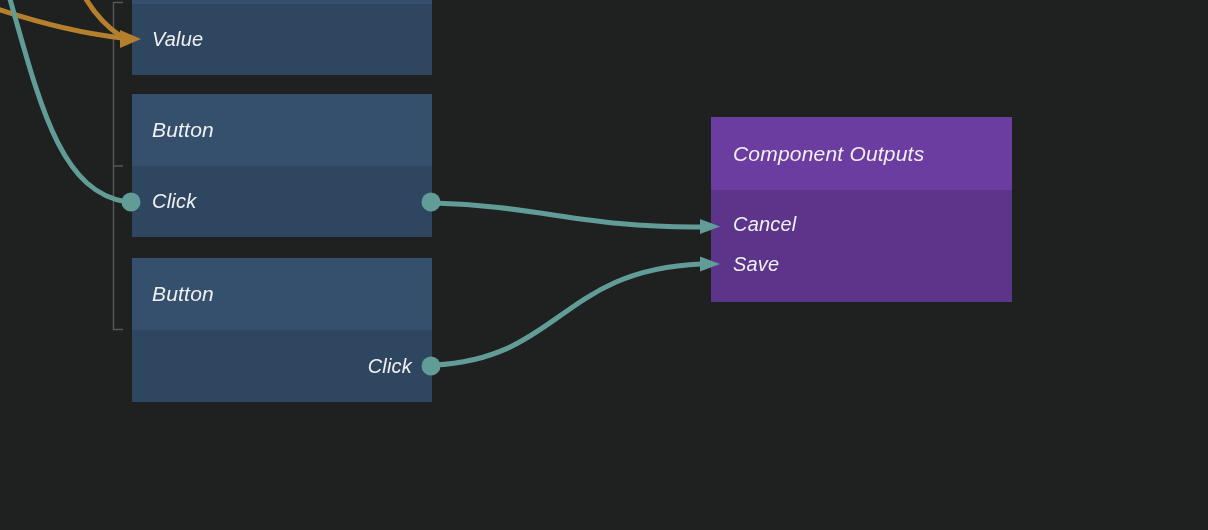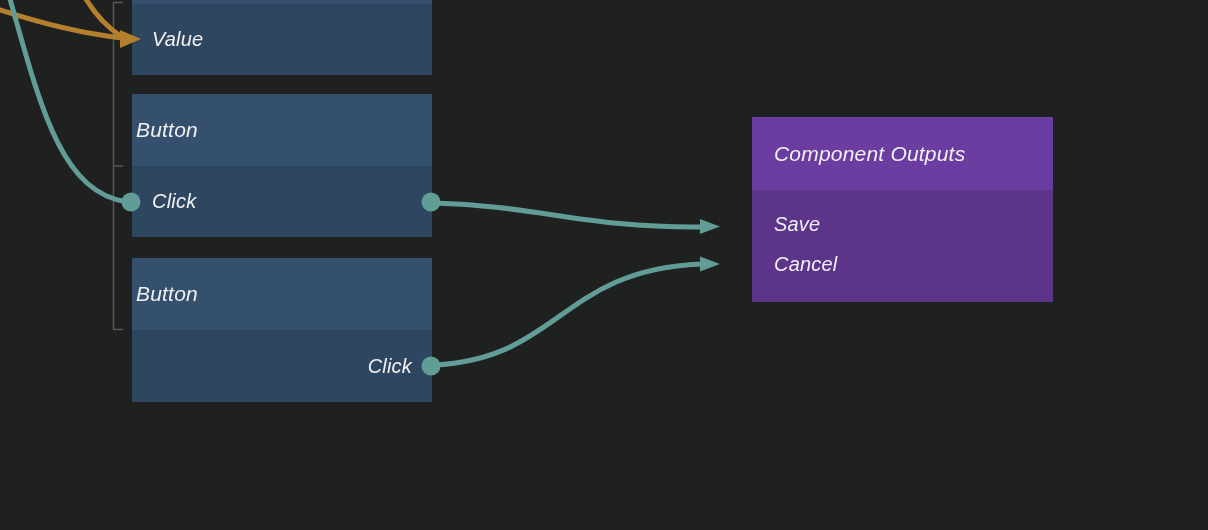--- a/index.html
+++ b/index.html
@@ -24,29 +24,29 @@
 
   .node { position: absolute; font-style: italic; }
 
   
   .node-value { left: 132px; top: 0; width: 300px; height: 75px;
     background: var(--node-body-blue); border-top: 4px solid var(--node-header-blue); }
   .node-button-1 { left: 132px; top: 94px; width: 300px; height: 143px; }
   .node-button-2 { left: 132px; top: 258px; width: 300px; height: 144px; }
 
   .hdr-blue { height: 72px; background: var(--node-header-blue);
-    display: flex; align-items: center; padding: 0 4px; }
+    display: flex; align-items: center; padding: 0 20px; }
   .row-blue { height: 71px; background: var(--node-body-blue);
     display: flex; align-items: center; padding: 0 20px; }
   .node-button-2 .row-blue { height: 72px; }
   .row-right { justify-content: flex-end; }
   .node-value .row-blue { height: 71px; background: transparent; }
 
   
-  .node-co { left: 752px; top: 117px; width: 301px; height: 185px;
+  .node-co { left: 711px; top: 117px; width: 301px; height: 185px;
     background: var(--node-body-purple); }
   .hdr-purple { height: 73px; background: var(--node-header-purple);
     display: flex; align-items: center; padding: 0 22px; }
   .co-body { padding-top: 14px; }
   .row-purple { height: 40px; display: flex; align-items: center; padding: 0 22px; }
 
   .title-text { font-size: 21px; letter-spacing: 0.2px; }
   .row-text { font-size: 20px; letter-spacing: 0.2px; }
 
   
@@ -87,24 +87,24 @@
       <span class="row-text">Click</span>
     </div>
   </div>
 
   <div class="node node-co">
     <div class="hdr-purple">
       <span class="title-text">Component Outputs</span>
     </div>
     <div class="co-body">
       <div class="row-purple">
-        <span class="row-text">Save</span>
+        <span class="row-text">Cancel</span>
       </div>
       <div class="row-purple">
-        <span class="row-text">Cancel</span>
+        <span class="row-text">Save</span>
       </div>
     </div>
   </div>
 
   <svg class="wires" width="1208" height="530" viewBox="0 0 1208 530">
 
     <path class="guide" d="M 123,2.5 H 113.5 V 329.5 H 123 M 113.5,166 H 123"></path>
 
     <path class="wire wire-orange" d="M -6,8 C 45,25 85,34 122,38"></path>
     <path class="wire wire-orange" d="M 83,-6 C 93,12 105,26 122,37"></path>

